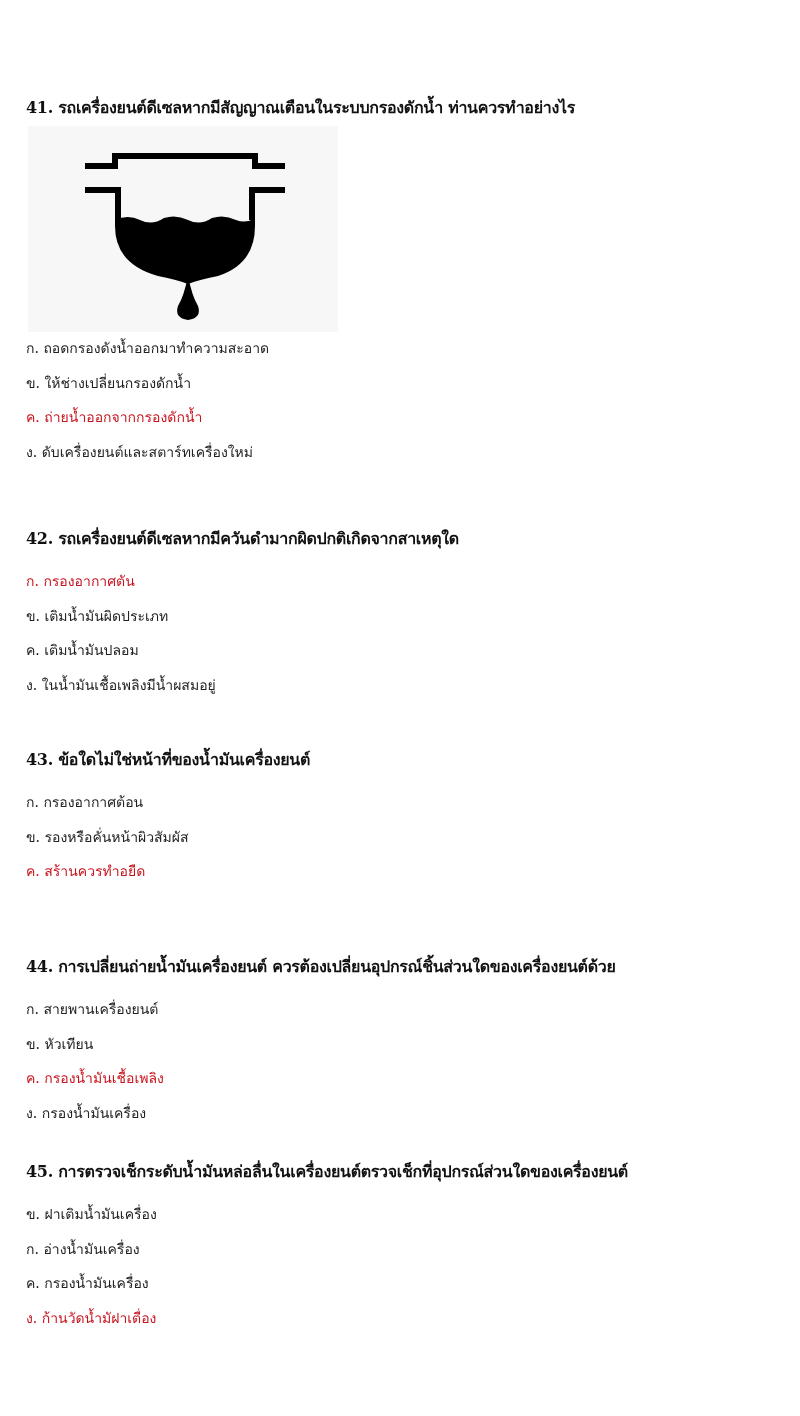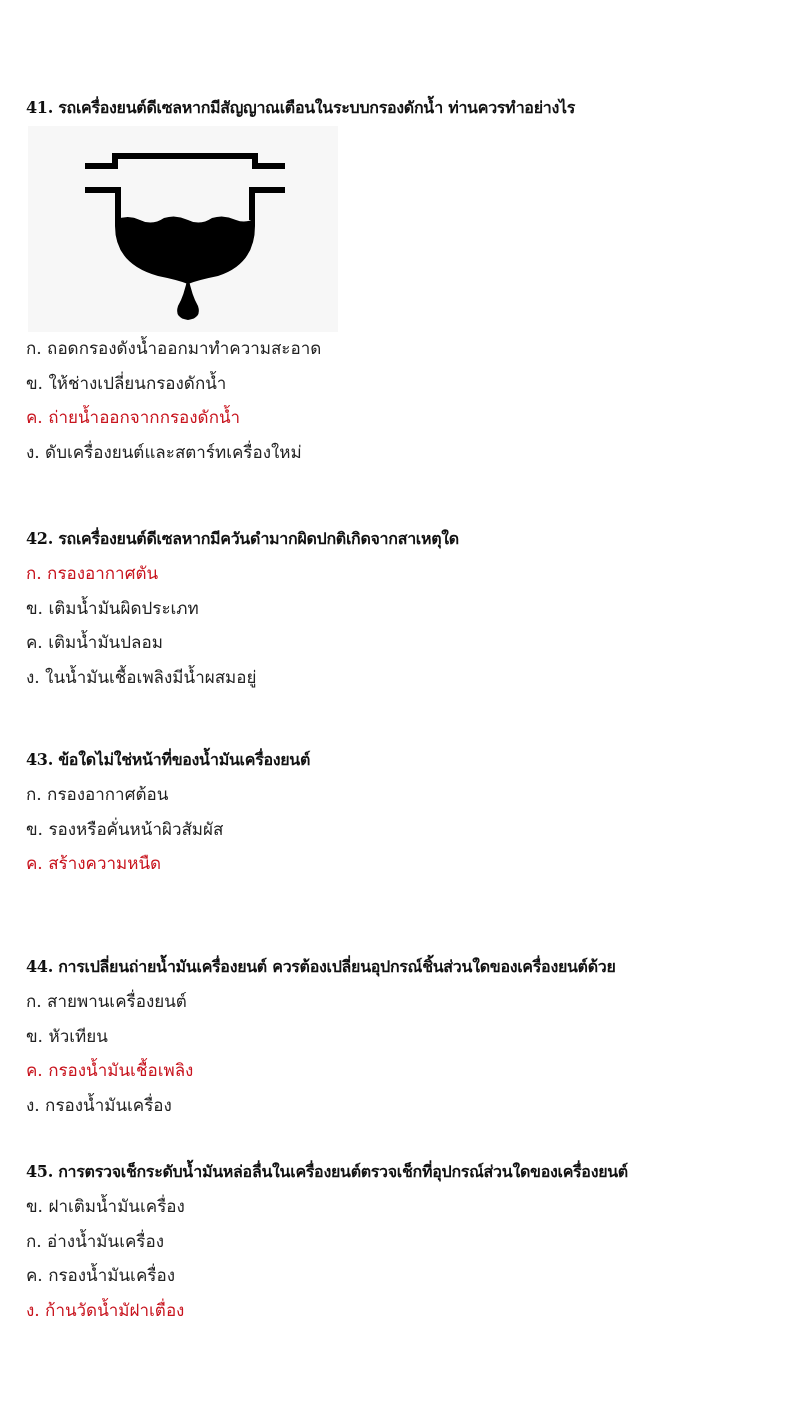--- a/index.html
+++ b/index.html
@@ -26,32 +26,32 @@
     }
     .q-title {
       font-weight: bold;
       font-size: 16px;
       line-height: 24px;
       white-space: nowrap;
       letter-spacing: -0.3px;
       color: #111;
     }
     .option {
-      font-size: 17px;
+      font-size: 14px;
       line-height: 24px;
       height: 34.5px;
       white-space: nowrap;
       color: #222;
     }
     .option.correct {
       font-weight: normal;
       color: #c8141e;
     }
     .q-list {
-      margin-top: 10px;
+      margin-top: 18px;
     }
     .image-box {
       position: absolute;
       left: 28px;
       top: 126px;
       width: 310px;
       height: 206px;
       background: #f7f7f7;
     }
     .image-box svg {
@@ -107,21 +107,21 @@
       <div class="option">ค. เติมน้ำมันปลอม</div>
       <div class="option">ง. ในน้ำมันเชื้อเพลิงมีน้ำผสมอยู่</div>
     </div>
   </div>
 
   <div class="question" style="top:748px;">
     <div class="q-title">43. ข้อใดไม่ใช่หน้าที่ของน้ำมันเครื่องยนต์</div>
     <div class="q-list">
       <div class="option">ก. กรองอากาศต้อน</div>
       <div class="option">ข. รองหรือคั่นหน้าผิวสัมผัส</div>
-      <div class="option correct">ค. สร้างความหนืด</div>
+      <div class="option correct">ค. สร้านควรทำอยืด</div>
     </div>
   </div>
 
   <div class="question" style="top:955px;">
     <div class="q-title">44. การเปลี่ยนถ่ายน้ำมันเครื่องยนต์ ควรต้องเปลี่ยนอุปกรณ์ชิ้นส่วนใดของเครื่องยนต์ด้วย</div>
     <div class="q-list">
       <div class="option">ก. สายพานเครื่องยนต์</div>
       <div class="option">ข. หัวเทียน</div>
       <div class="option correct">ค. กรองน้ำมันเชื้อเพลิง</div>
       <div class="option">ง. กรองน้ำมันเครื่อง</div>

